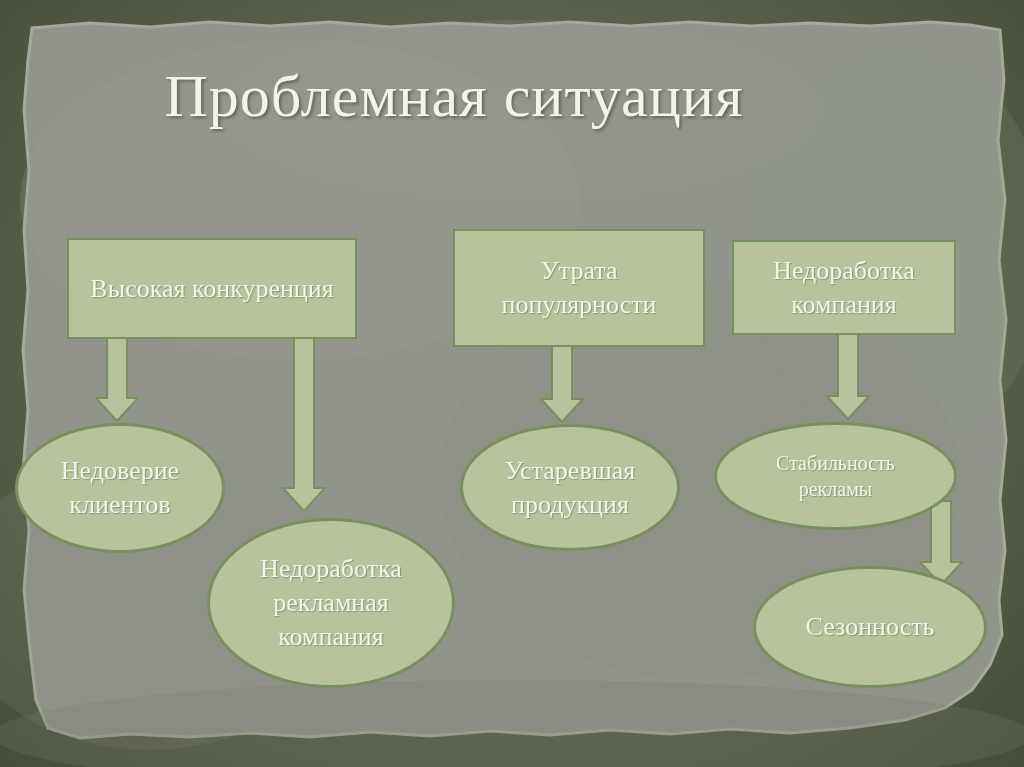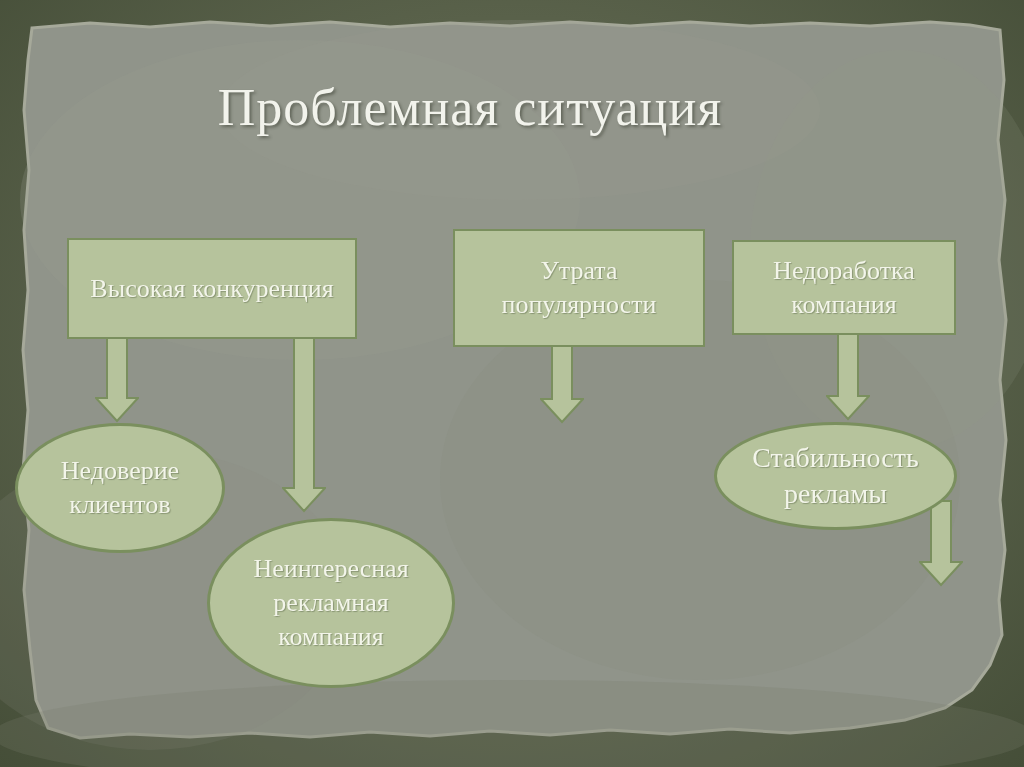--- a/index.html
+++ b/index.html
@@ -9,23 +9,23 @@
     background:#525a43;
     overflow:hidden;
   }
   .slide{
     position:relative;width:1024px;height:767px;
     background:radial-gradient(ellipse at 50% 45%, #666e54 0%, #59614a 55%, #454e38 100%);
     overflow:hidden;
   }
   .paper-svg{position:absolute;left:0;top:0;z-index:0;}
   .slide-title{
-    position:absolute;top:62px;left:0;width:908px;margin:16px;
+    position:absolute;top:62px;left:0;width:908px;margin:0;
     text-align:center;font-weight:normal;
-    font-size:52px;letter-spacing:1px;
+    font-size:60px;letter-spacing:1px;
     color:#f2f3ec;
     text-shadow:2px 2px 3px rgba(40,45,30,0.45);
     z-index:3;
   }
   .node{
     position:absolute;z-index:2;
     background:#b6c39c;
     color:#f3f5ea;
     display:flex;align-items:center;justify-content:center;
     text-align:center;
@@ -87,19 +87,25 @@
     <span>Утрата популярности</span>
   </div>
   <div class="node box" style="left:732px;top:240px;width:224px;height:95px;padding:0 10px;">
     <span>Недоработка компания</span>
   </div>
 
   <div class="node ellipse" style="left:15px;top:423px;width:210px;height:130px;padding:0 28px;">
     <span>Недоверие клиентов</span>
   </div>
   <div class="node ellipse" style="left:207px;top:518px;width:248px;height:170px;padding:0 34px;">
-    <span>Неинтересная рекламная компания</span>
+    <span>Недоработка рекламная компания</span>
   </div>
-  <div class="node ellipse" style="left:714px;top:422px;width:243px;height:108px;padding:0 34px;font-size:28px;">
+  <div class="node ellipse" style="left:460px;top:424px;width:220px;height:127px;padding:0 28px;">
+    <span>Устаревшая продукция</span>
+  </div>
+  <div class="node ellipse" style="left:714px;top:422px;width:243px;height:108px;padding:0 34px;font-size:20px;">
     <span>Стабильность рекламы</span>
+  </div>
+  <div class="node ellipse" style="left:753px;top:566px;width:234px;height:122px;padding:0 20px;">
+    <span>Сезонность</span>
   </div>
 
 </div>
 
 </body></html>

